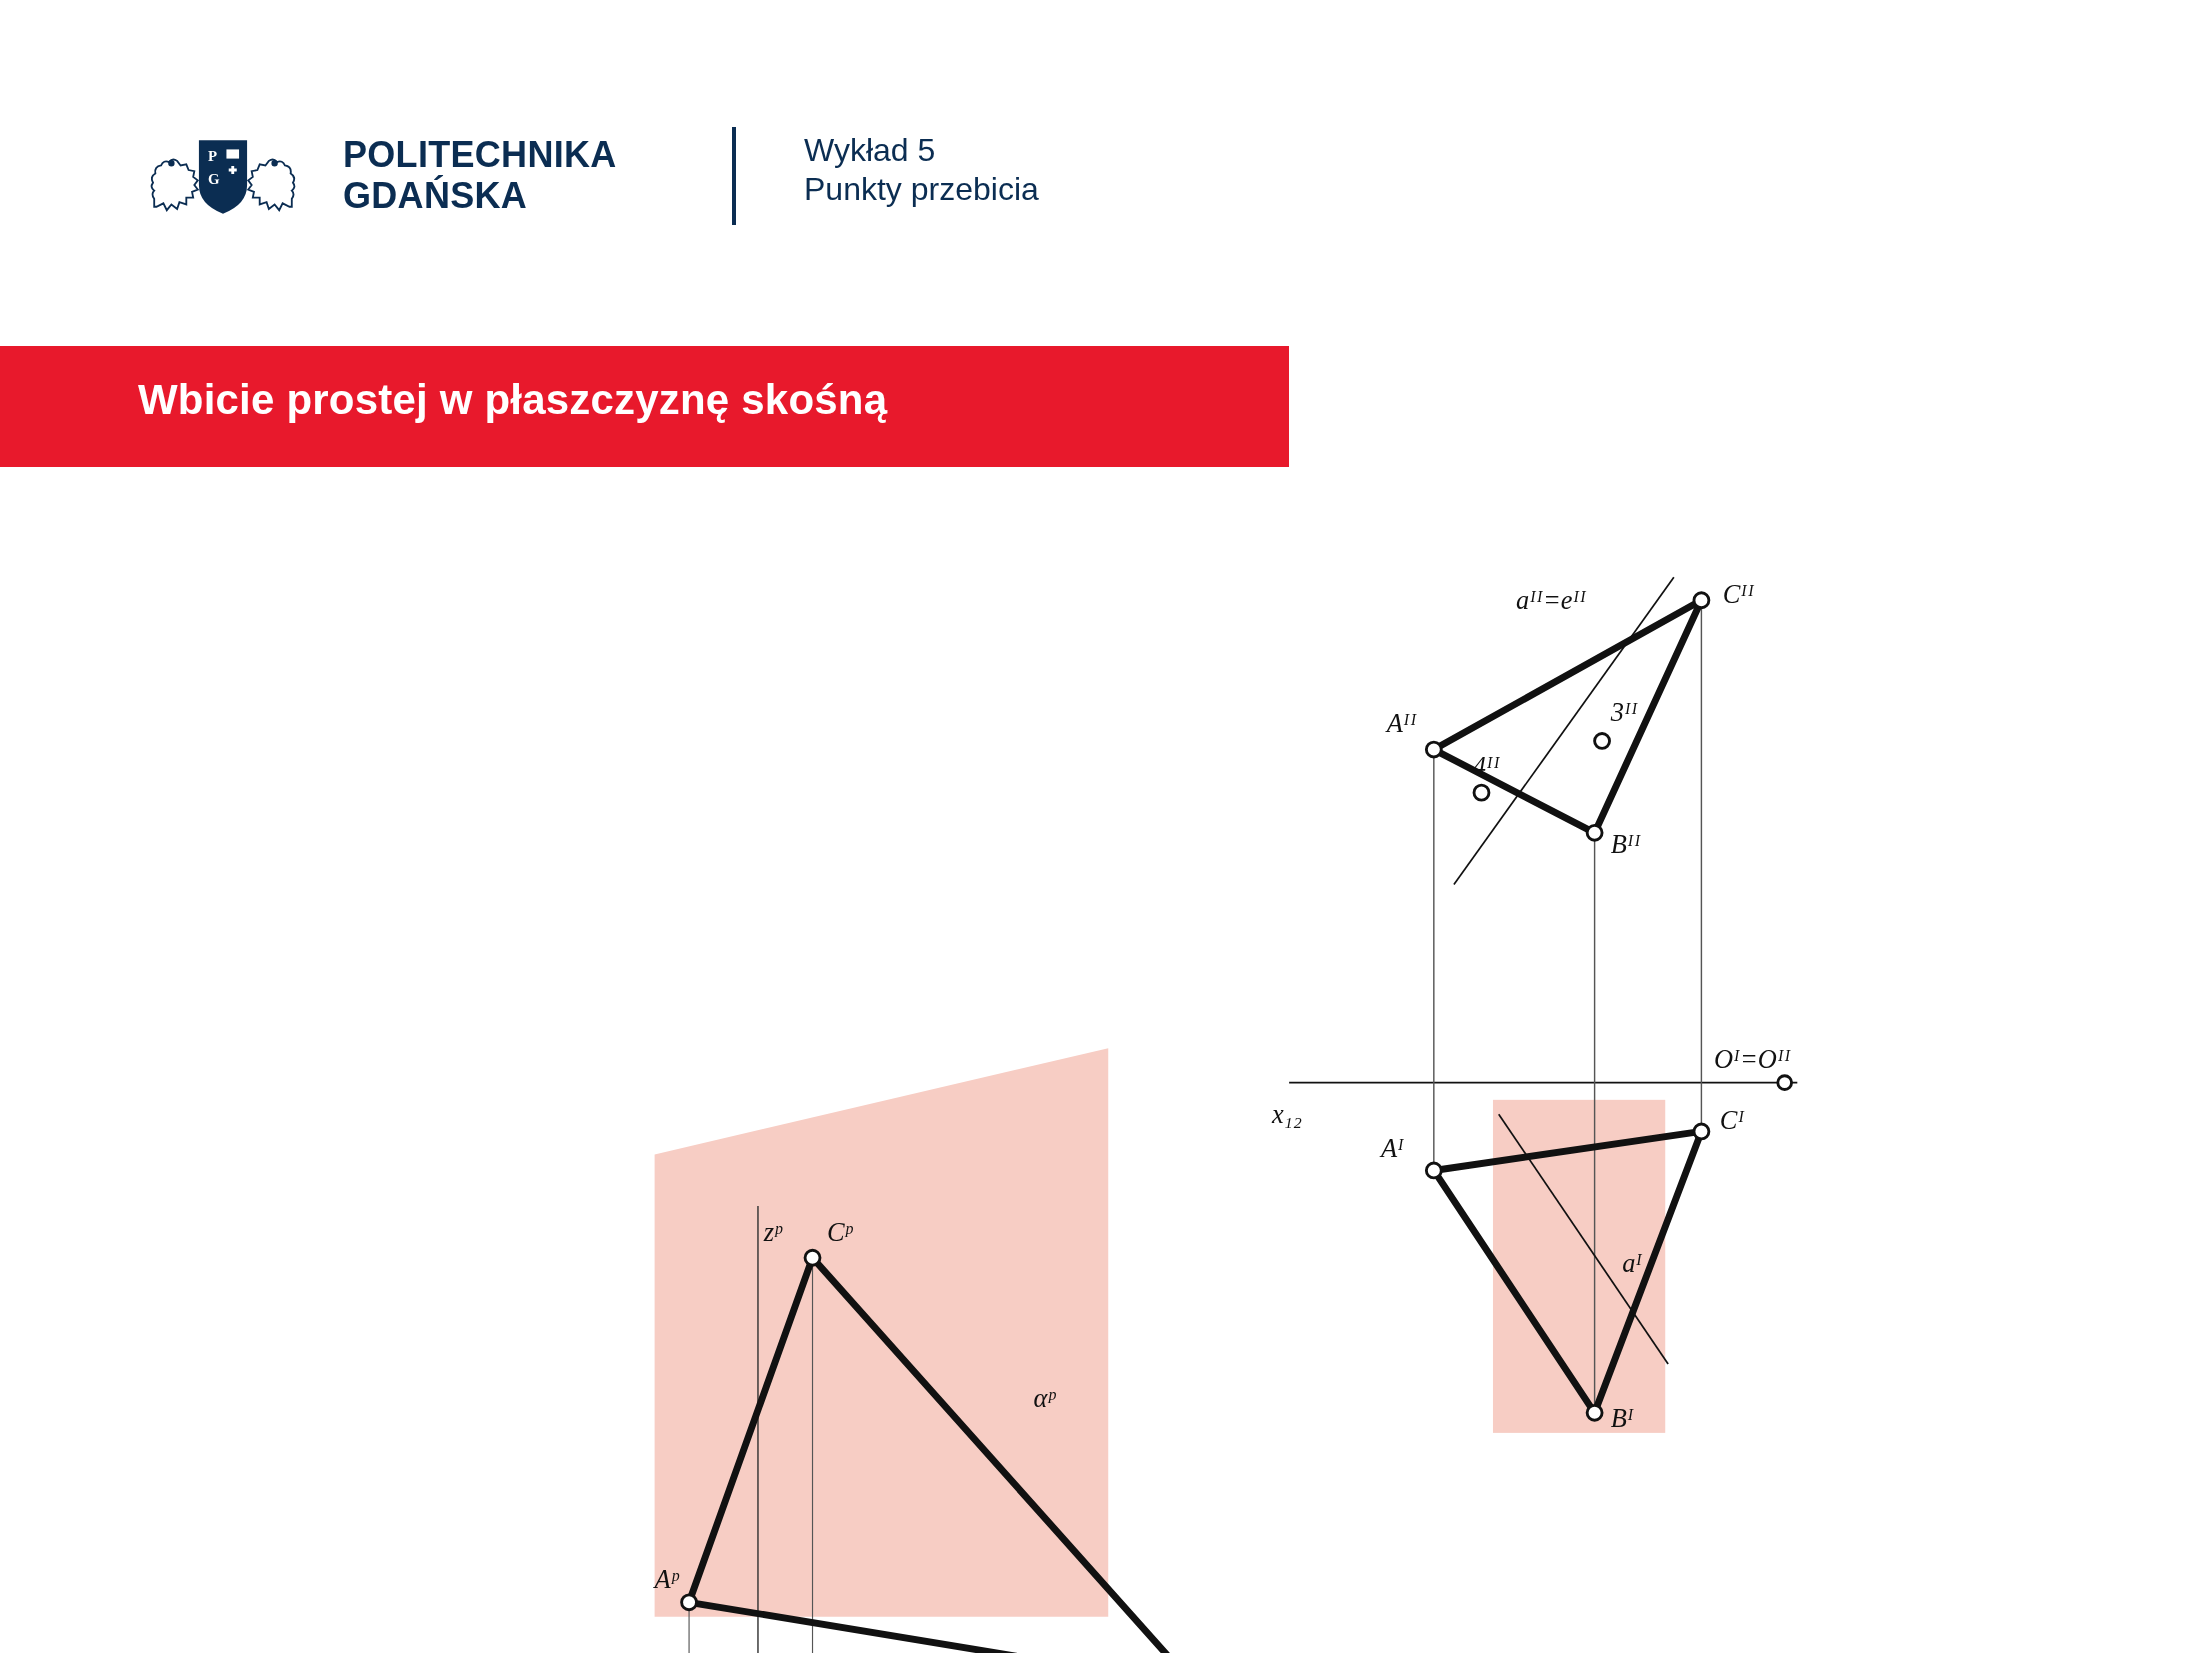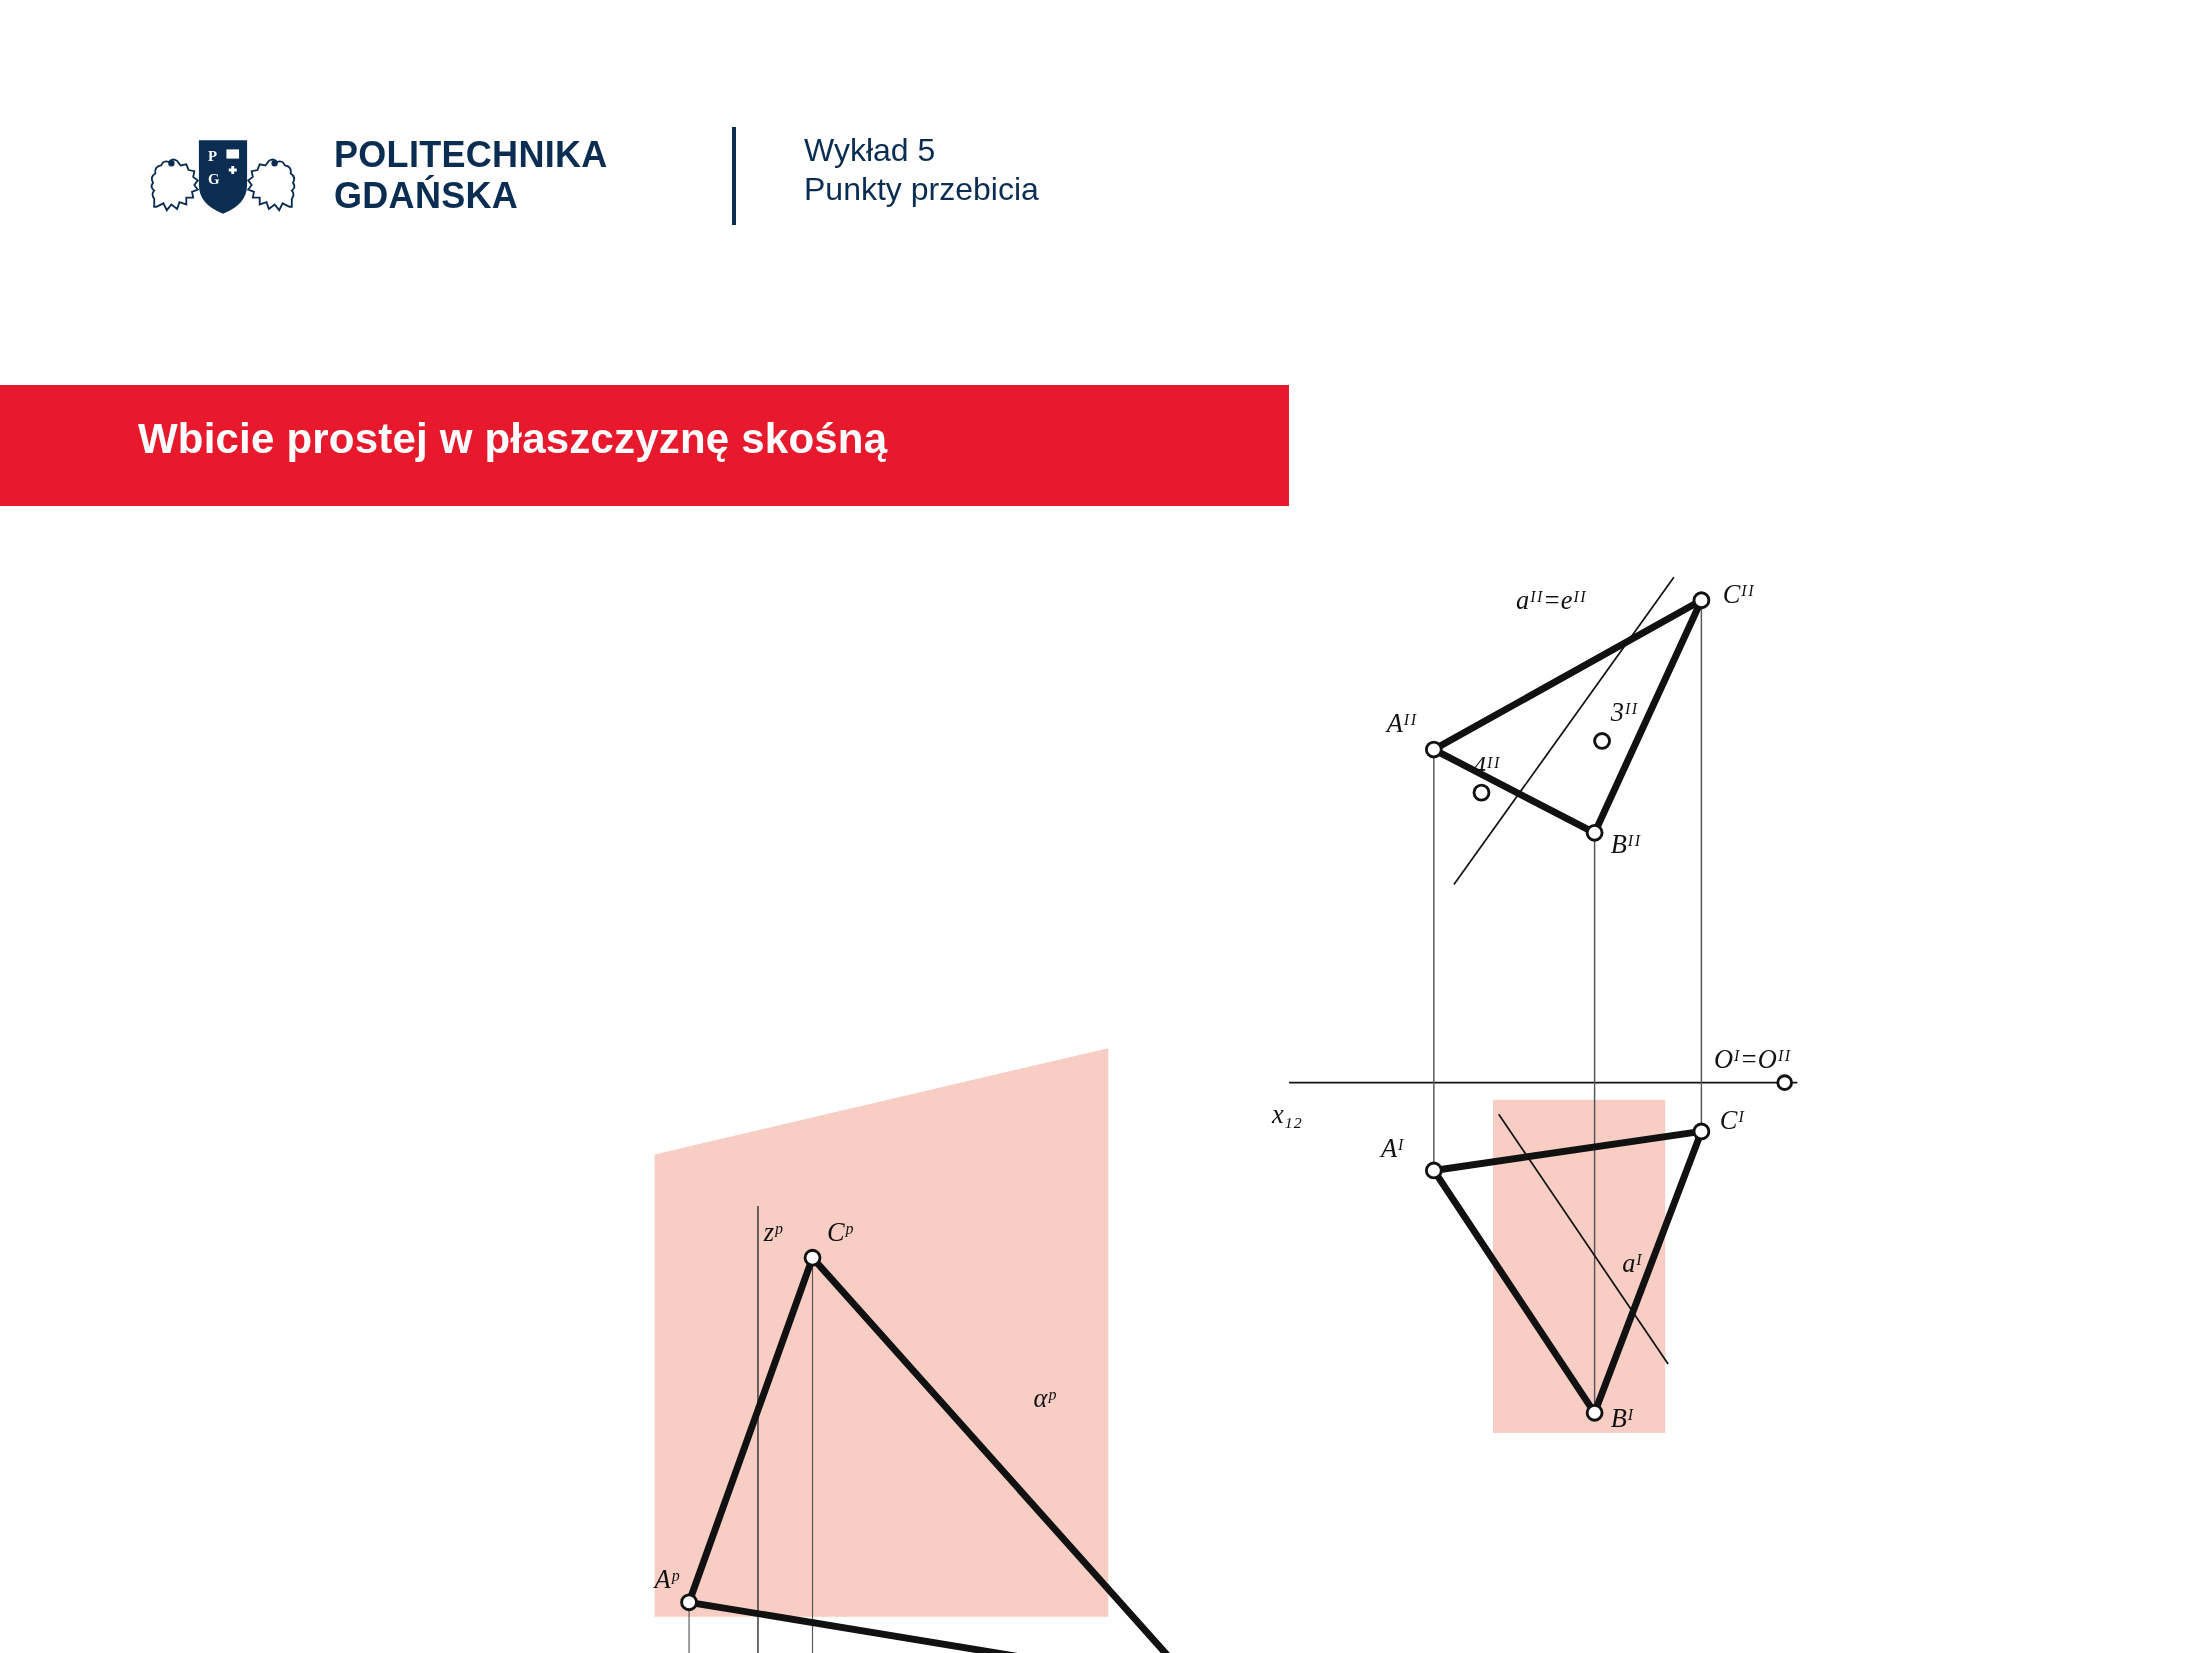--- a/index.html
+++ b/index.html
@@ -28,21 +28,21 @@
     top: 125px;
     display: flex;
     align-items: center;
   }
   .crest {
     width: 172px;
     height: 101px;
     position: relative;
   }
   .uni-name {
-    margin-left: 25px;
+    margin-left: 34px;
     color: #0b2d52;
     font-weight: bold;
     font-size: 36px;
     line-height: 1.12;
     letter-spacing: 0.3px;
   }
   .divider {
     position: absolute;
     left: 732px;
     top: 127px;
@@ -61,21 +61,20 @@
   }
 
   
   .title-bar {
     position: absolute;
     left: 0;
     top: 346px;
     width: 1289px;
     height: 121px;
     background: #e8192c;
-    margin-top: 39px;
   }
   .title-bar span {
     position: absolute;
     left: 138px;
     top: 30px;
     color: #ffffff;
     font-size: 42px;
     font-weight: bold;
     letter-spacing: 0.2px;
   }

